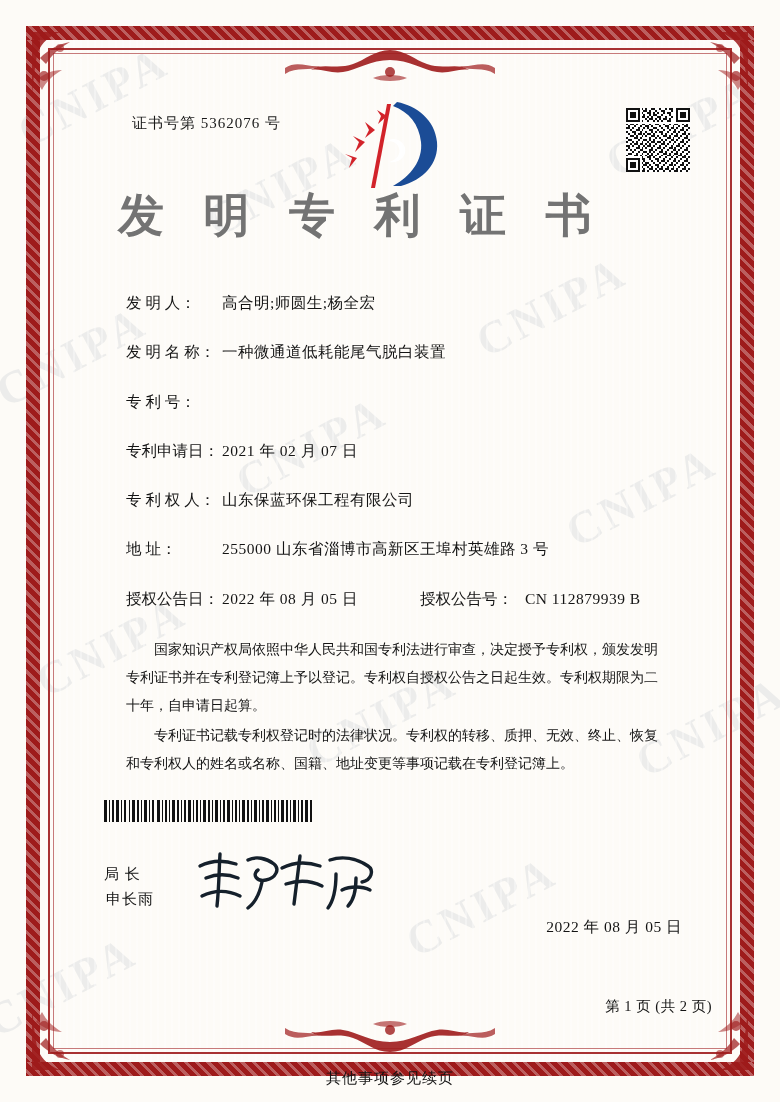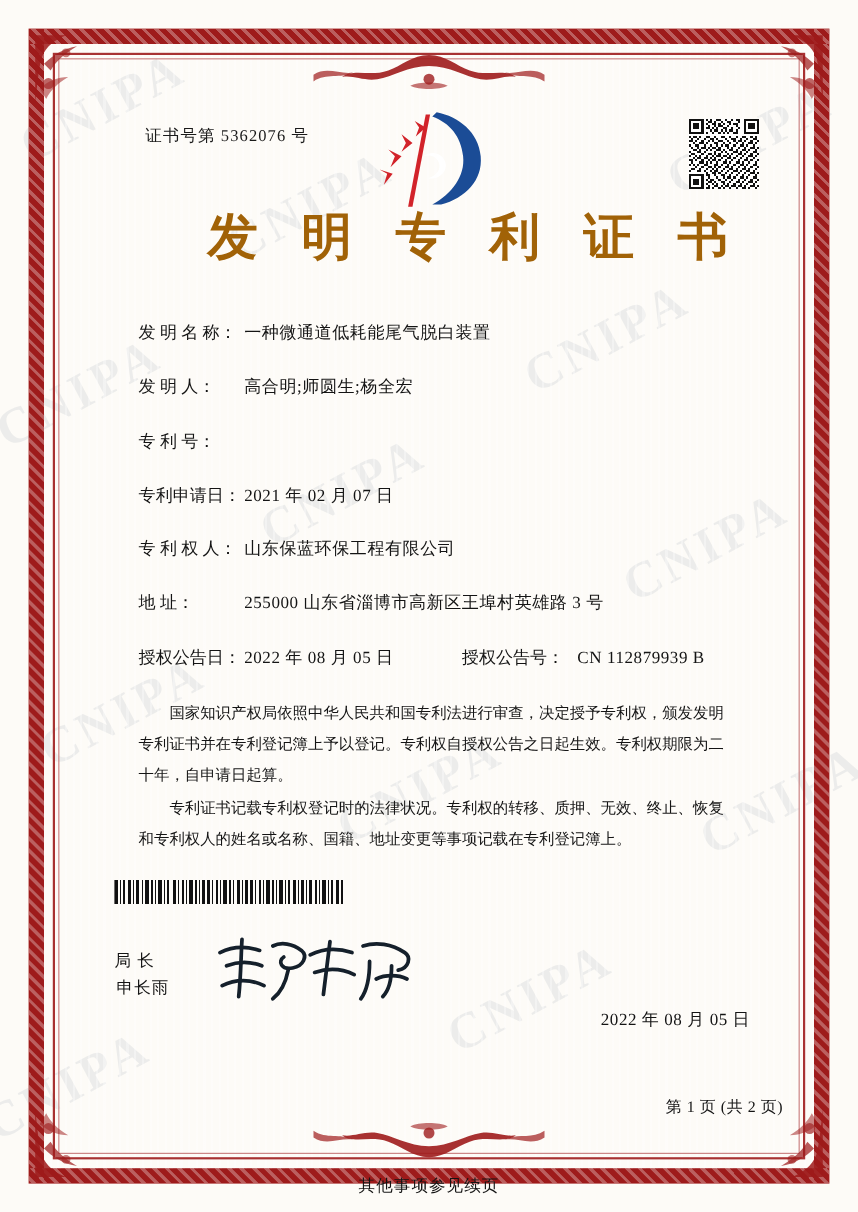--- a/index.html
+++ b/index.html
@@ -149,24 +149,24 @@
   .emblem {
     position: absolute;
     left: 50%;
     transform: translateX(-50%);
     top: 28px;
     width: 130px;
     height: 98px;
   }
 
   .title {
-    text-align: right;
+    text-align: left;
     font-size: 46px;
     letter-spacing: 14px;
-    color: #a16207;
+    color: #737373;
     font-weight: bold;
     margin-top: 52px;
     font-family: "Liberation Serif", "DejaVu Serif", serif;
     text-indent: 14px;
   }
 
   .fields {
     margin-top: 44px;
     padding: 0 14px 0 22px;
   }
@@ -686,26 +686,26 @@
             <rect x="28" y="32" width="1" height="1"></rect>
             <rect x="31" y="32" width="1" height="1"></rect>
         </g>
       </svg>
     </div>
 
     <div class="title">发 明 专 利 证 书</div>
 
     <div class="fields">
       <div class="field-row">
+        <span class="field-label">发 明 人：</span>
+        <span class="field-value">高合明;师圆生;杨全宏</span>
+      </div>
+      <div class="field-row">
         <span class="field-label">发 明 名 称：</span>
         <span class="field-value">一种微通道低耗能尾气脱白装置</span>
-      </div>
-      <div class="field-row">
-        <span class="field-label">发 明 人：</span>
-        <span class="field-value">高合明;师圆生;杨全宏</span>
       </div>
       <div class="field-row">
         <span class="field-label">专 利 号：</span>
       </div>
       <div class="field-row">
         <span class="field-label">专利申请日：</span>
         <span class="field-value">2021 年 02 月 07 日</span>
       </div>
       <div class="field-row">
         <span class="field-label">专 利 权 人：</span>

